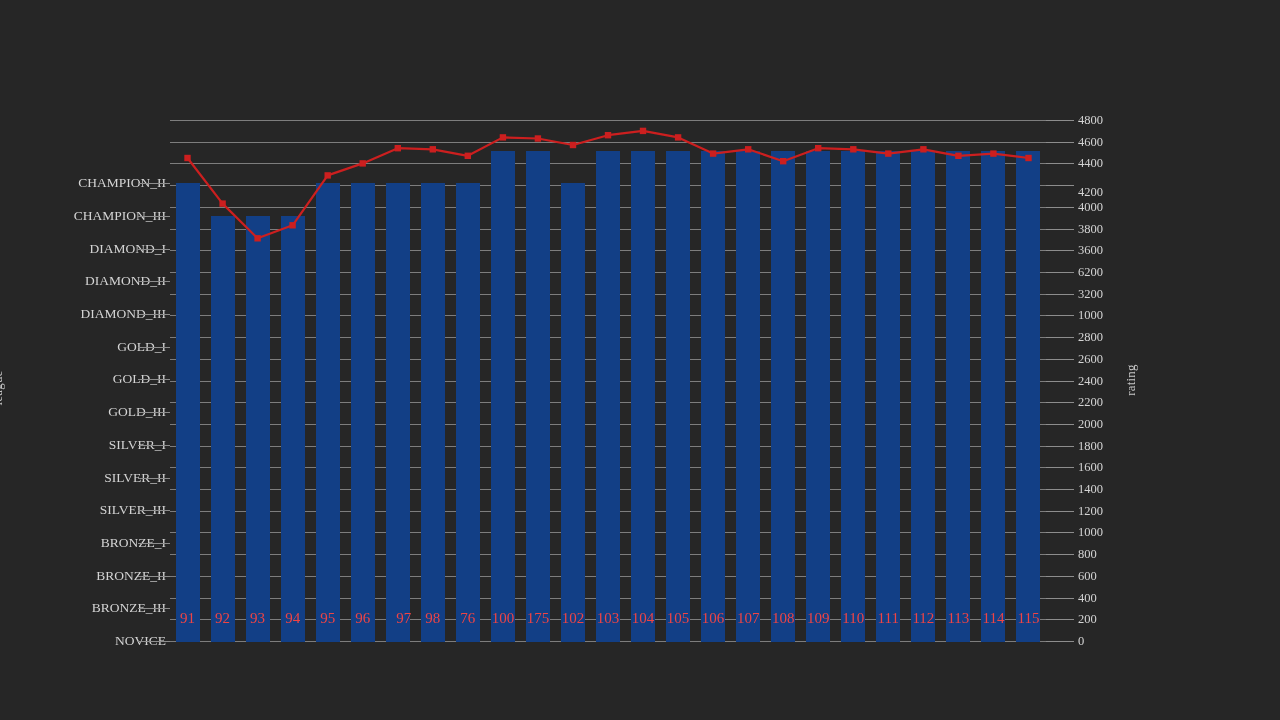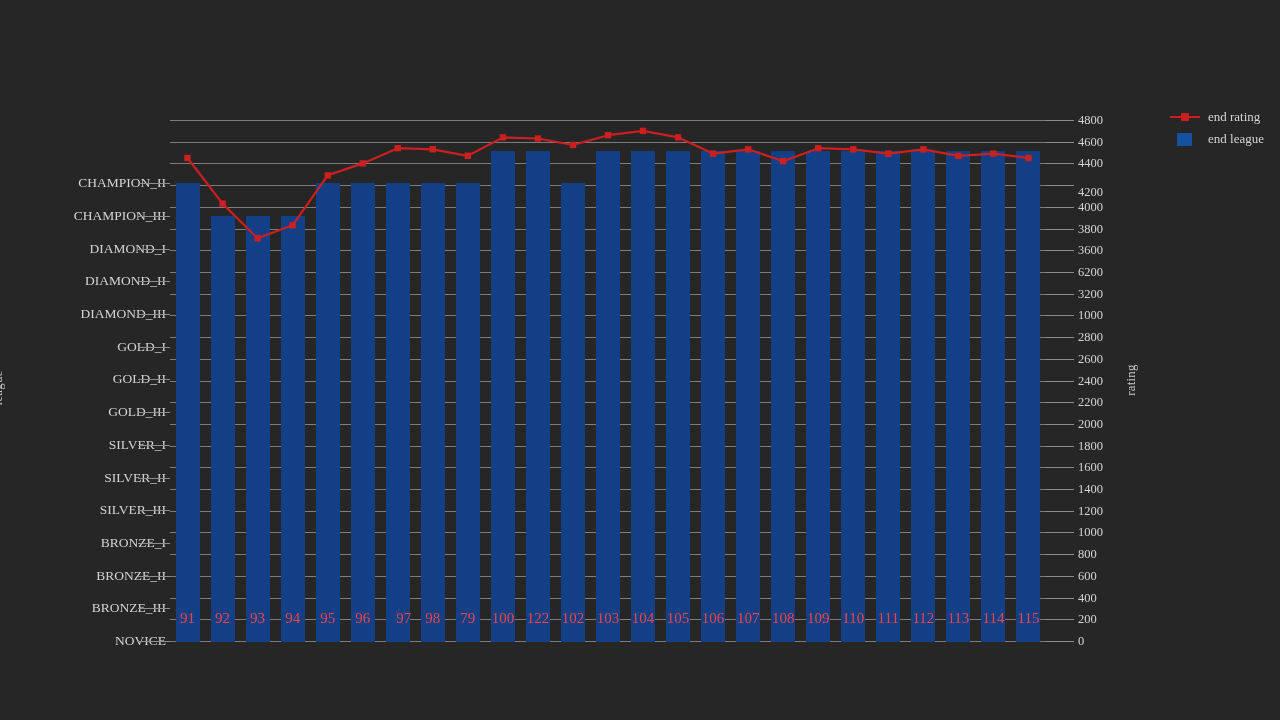--- a/index.html
+++ b/index.html
@@ -342,48 +342,33 @@
     </div>
   <div id="xlabels">
       <div class="xlabel" style="left: 187.52px;">91</div>
       <div class="xlabel" style="left: 222.56px;">92</div>
       <div class="xlabel" style="left: 257.6px;">93</div>
       <div class="xlabel" style="left: 292.64px;">94</div>
       <div class="xlabel" style="left: 327.68px;">95</div>
       <div class="xlabel" style="left: 362.72px;">96</div>
       <div class="xlabel" style="left: 397.76px; margin-left: 6px;">97</div>
       <div class="xlabel" style="left: 432.8px;">98</div>
-      <div class="xlabel" style="left: 467.84px;">79</div>
+      <div class="xlabel" style="left: 467.84px;">76</div>
       <div class="xlabel" style="left: 502.88px;">100</div>
-      <div class="xlabel" style="left: 537.92px;">122</div>
+      <div class="xlabel" style="left: 537.92px;">175</div>
       <div class="xlabel" style="left: 572.96px;">102</div>
       <div class="xlabel" style="left: 608px;">103</div>
       <div class="xlabel" style="left: 643.04px;">104</div>
       <div class="xlabel" style="left: 678.08px;">105</div>
       <div class="xlabel" style="left: 713.12px;">106</div>
       <div class="xlabel" style="left: 748.16px;">107</div>
       <div class="xlabel" style="left: 783.2px;">108</div>
       <div class="xlabel" style="left: 818.24px;">109</div>
       <div class="xlabel" style="left: 853.28px;">110</div>
       <div class="xlabel" style="left: 888.32px;">111</div>
       <div class="xlabel" style="left: 923.36px;">112</div>
       <div class="xlabel" style="left: 958.4px;">113</div>
       <div class="xlabel" style="left: 993.44px;">114</div>
       <div class="xlabel" style="left: 1028.48px;">115</div>
     </div>
 
-  <div id="legend">
-    <div class="legend-row">
-      <span class="legend-key">
-        <span class="legend-line"></span>
-          <span class="legend-dot"></span>
-      </span>
-      <span class="legend-text">end rating</span>
-    </div>
-    <div class="legend-row">
-      <span class="legend-key">
-        <span class="legend-swatch"></span>
-      </span>
-      <span class="legend-text">end league</span>
-    </div>
-  </div>
 
 </div>
 
 </body></html>

